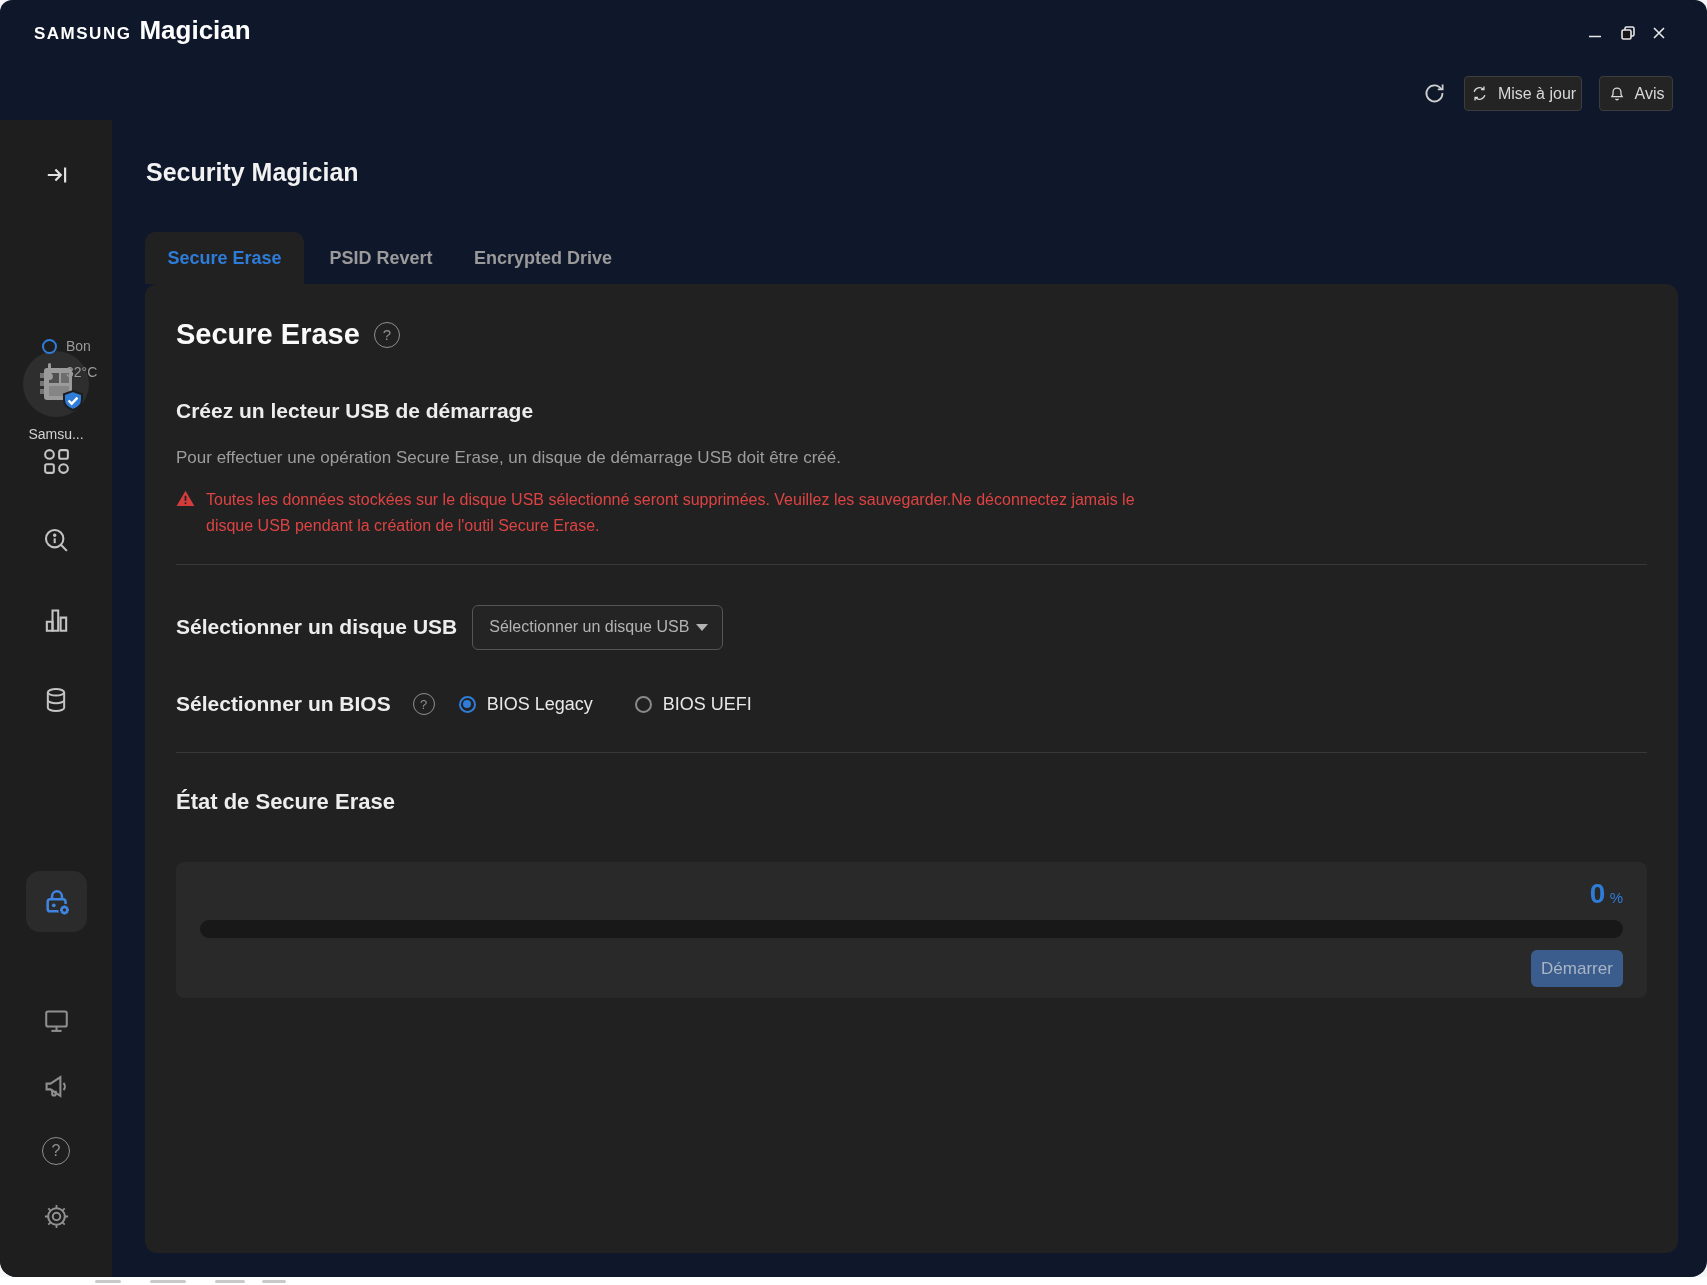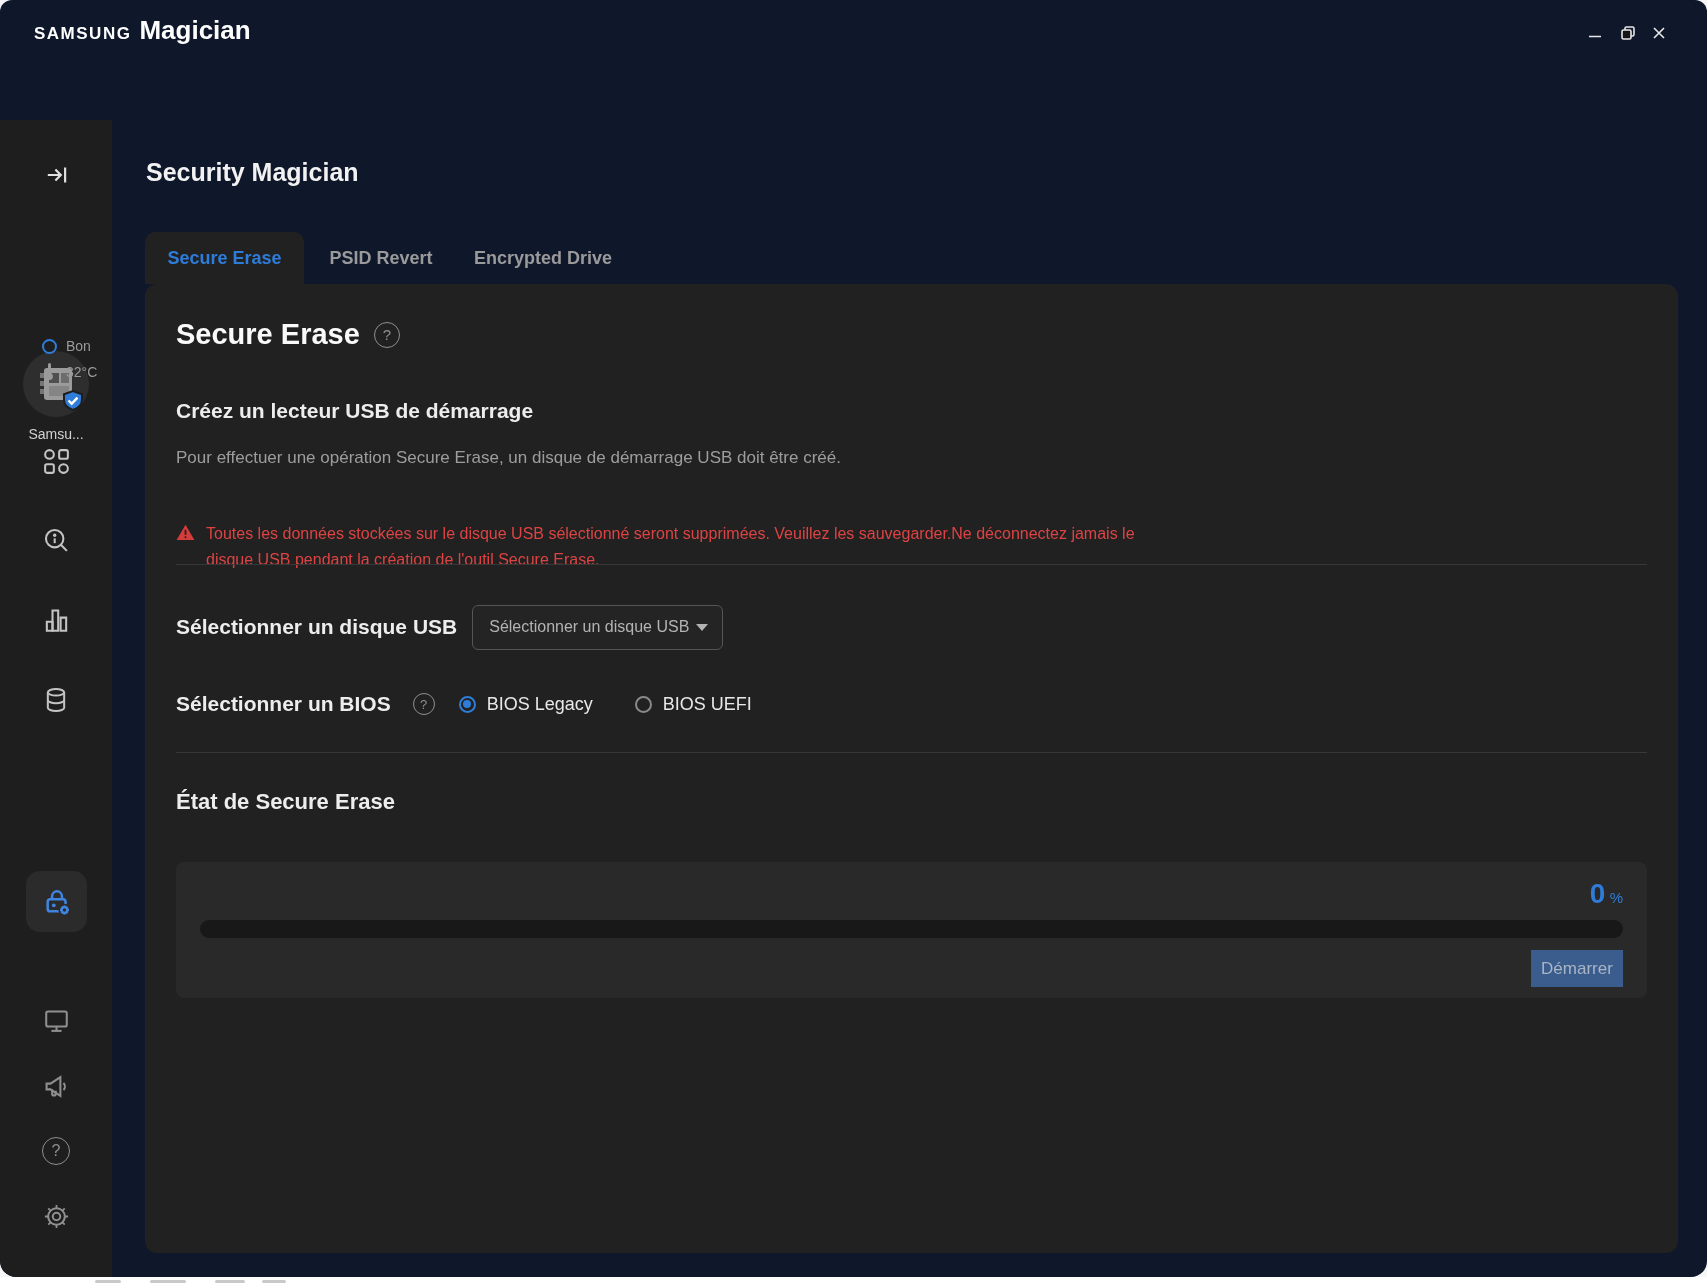--- a/index.html
+++ b/index.html
@@ -50,21 +50,21 @@
          font-size:18px; font-weight:bold; color:#9a9a9a; cursor:pointer; }
   .tab.active { background:#212121; border-radius:10px 10px 0 0; color:#2e7cd9; }
 
   .panel { position:absolute; left:145px; top:284px; width:1533px; height:969px; background:#212121; border-radius:12px; }
 
   .h1row { position:absolute; left:31px; top:34px; display:flex; align-items:center; }
   .h1 { font-size:29px; font-weight:bold; color:#fafafa; }
   .help-lg { width:26px; height:26px; font-size:15px; margin-left:14px; cursor:pointer; }
   .h2 { position:absolute; left:31px; top:115px; font-size:21px; font-weight:bold; color:#ededed; }
   .desc { position:absolute; left:31px; top:164px; font-size:17px; color:#9d9d9d; }
-  .warning { position:absolute; left:31px; top:203px; display:flex; gap:11px;margin-top:34px; }
+  .warning { position:absolute; left:31px; top:203px; display:flex; gap:11px; }
   .warning .txt { width:962px; font-size:16px; line-height:26px; color:#de4343; }
   .wtri { margin-top:3px; flex:0 0 auto; }
 
   .divider { position:absolute; left:31px; right:31px; height:1px; background:#383838; }
 
   .ctrl-row { position:absolute; left:31px; display:flex; align-items:center; }
   .ctrl-label { font-size:21px; font-weight:bold; color:#ededed; }
 
   .dropdown { margin-left:15px; width:251px; height:45px; background:#242424; border:1px solid #555; border-radius:6px;
               display:flex; align-items:center; padding:0 14px 0 16px; cursor:pointer; }
@@ -79,21 +79,21 @@
   .radio-label { font-size:18px; color:#e8e8e8; margin-left:11px; cursor:pointer; }
 
   .h3 { position:absolute; left:31px; top:505px; font-size:22px; font-weight:bold; color:#ededed; }
 
   .card { position:absolute; left:31px; top:578px; width:1471px; height:136px; background:#292929; border-radius:8px; }
   .pct { position:absolute; right:24px; top:16px; color:#2e7cd9; }
   .pct .num { font-size:28px; font-weight:bold; }
   .pct .unit { font-size:15px; }
   .pbar { position:absolute; left:24px; top:58px; width:1423px; height:18px; background:#181818; border-radius:9px; overflow:hidden; cursor:pointer; }
   .pfill { height:100%; background:#2e7cd9; border-radius:9px; width:0; }
-  .start-btn { position:absolute; right:24px; top:88px; width:92px; height:37px; background:#3a5d8e; border:none; border-radius:0;
+  .start-btn { position:absolute; right:24px; top:88px; width:92px; height:37px; background:#3a5d8e; border:none; border-radius:6px;
                color:#a9b4c4; font-size:17px; font-family:inherit; cursor:pointer; }
 
   .taskbar-strip { position:absolute; left:0; top:1277px; width:1707px; height:8px; background:#ffffff; }
   .peek { position:absolute; top:1280px; height:3px; border-radius:2px; background:#c9c9c9; }
 </style>
 </head>
 <body>
 
 <div class="window">
 
@@ -113,20 +113,44 @@
         <rect x="3" y="6" width="9" height="9" rx="1.5" fill="#161616"></rect>
       </svg>
     </div>
     <div class="winctl" style="left:1646px">
       <svg width="16" height="16" viewBox="0 0 16 16">
           <path d="M3 3l10 10M13 3L3 13"></path>
         </svg>
     </div>
   </div>
 
+  <div class="header-actions">
+    <div class="icon-btn" style="left:1419px;top:2px">
+      <svg width="24" height="24" viewBox="0 0 24 24" stroke="currentColor" fill="none" stroke-width="1.8">
+        <path d="M19.2 8.2A8 8 0 1 0 20.4 12"></path>
+          <path d="M20.6 3.6v4.8h-4.8"></path>
+      </svg>
+    </div>
+    <button class="hbtn" style="left:1464px;width:118px">
+      <svg width="19" height="19" viewBox="0 0 24 24">
+        <path d="M5.3 10a7 7 0 0 1 11.6-3.4"></path>
+          <path d="M17.6 3.3v3.6H14"></path>
+        <path d="M18.7 14a7 7 0 0 1-11.6 3.4"></path>
+          <path d="M6.4 20.7v-3.6H10"></path>
+      </svg>
+      <span>Mise à jour</span>
+    </button>
+    <button class="hbtn" style="left:1599px;width:74px">
+      <svg width="18" height="18" viewBox="0 0 24 24">
+        <path d="M12 4.2a5.3 5.3 0 0 1 5.3 5.3v3.3l1.6 2.7H5.1l1.6-2.7V9.5A5.3 5.3 0 0 1 12 4.2z"></path>
+        <path d="M10.1 18.3a2 2 0 0 0 3.8 0"></path>
+      </svg>
+      <span>Avis</span>
+    </button>
+  </div>
 
   <div class="sidebar">
     <div class="collapse" style="top:38px">
       <svg width="26" height="26" viewBox="0 0 24 24" fill="none">
         <path d="M3.5 12h11"></path>
           <path d="M10.5 7l5 5-5 5"></path>
           <path d="M19.5 5v14"></path>
       </svg>
     </div>
 

